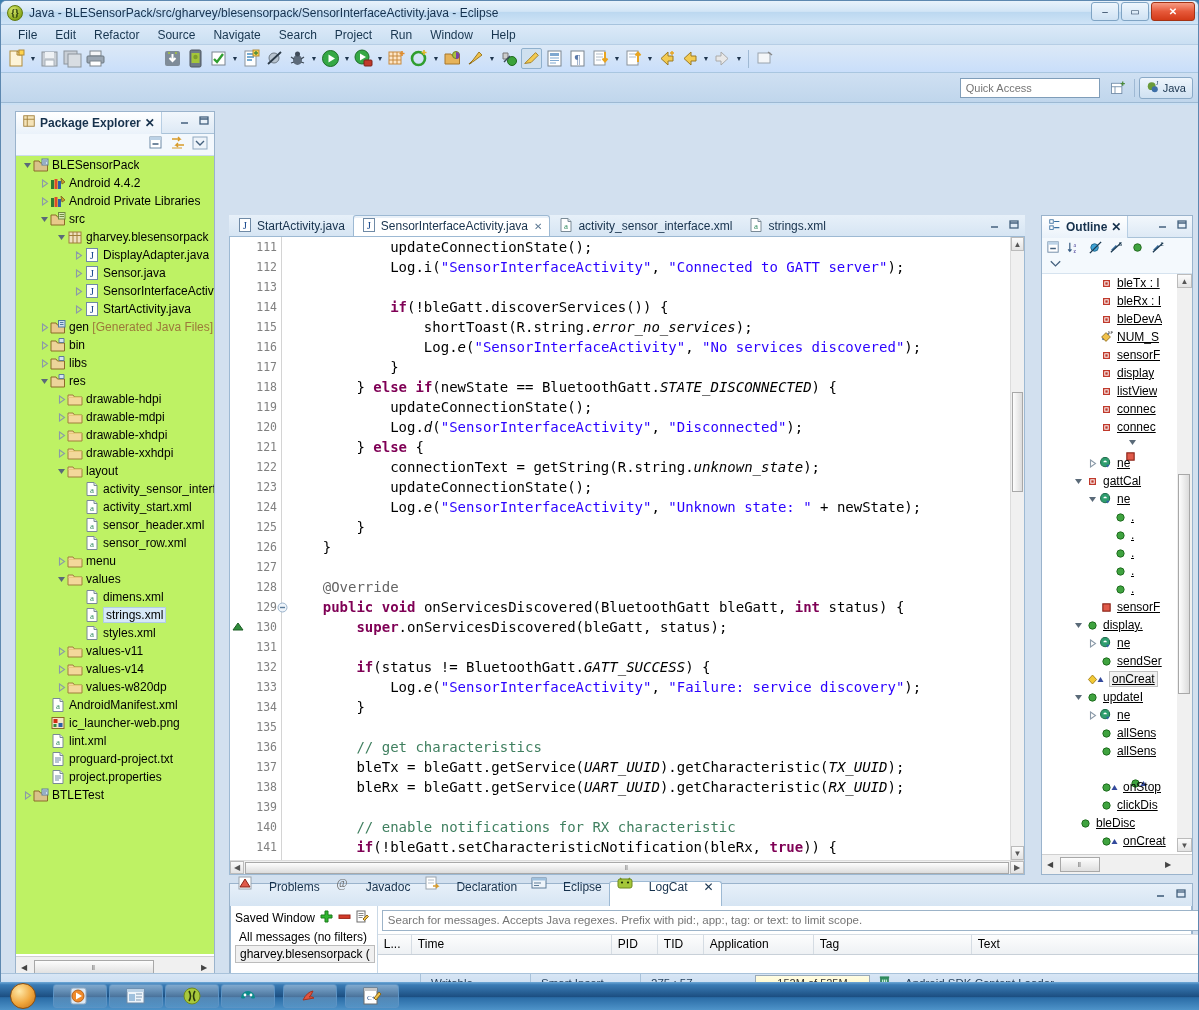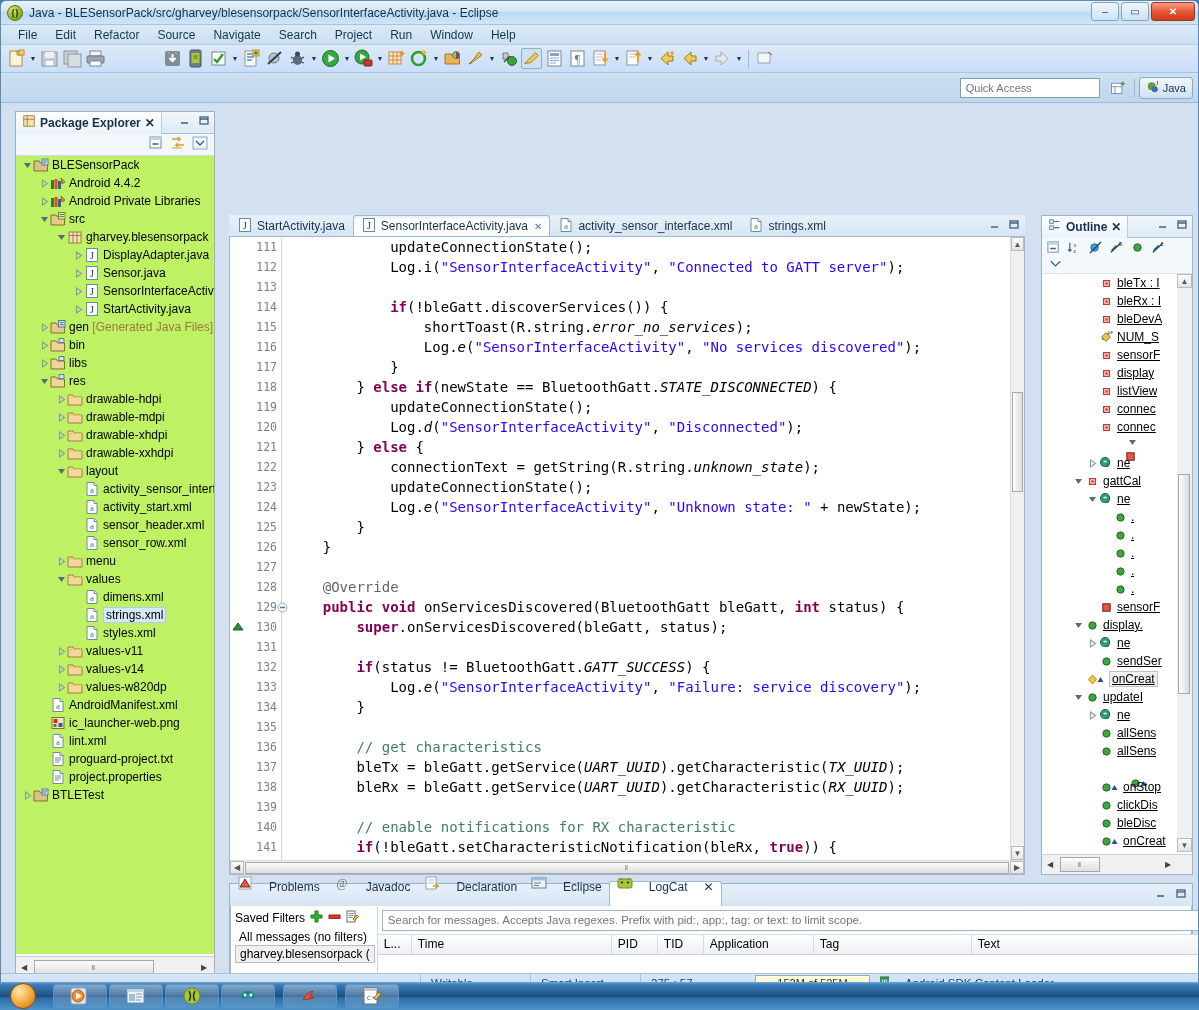--- a/index.html
+++ b/index.html
@@ -1562,21 +1562,21 @@
           </div>
           <div class="orow" style="padding-left: 44px;">
             <span class="otw"></span>
             <span class="oicon">
               <svg width="13" height="13" viewBox="0 0 16 16">
                 <circle cx="8" cy="8" r="4.5" fill="#3fa33f" stroke="#1f6b1f" stroke-width="1.2"></circle>
               </svg>
             </span>
             <span class="olabel">clickDis</span>
           </div>
-          <div class="orow" style="padding-left: 44px;">
+          <div class="orow" style="padding-left: 23px;">
             <span class="otw"></span>
             <span class="oicon">
               <svg width="13" height="13" viewBox="0 0 16 16">
                 <circle cx="8" cy="8" r="4.5" fill="#3fa33f" stroke="#1f6b1f" stroke-width="1.2"></circle>
               </svg>
             </span>
             <span class="olabel">bleDisc</span>
           </div>
           <div class="orow" style="padding-left: 44px;">
             <span class="otw"></span>
@@ -1655,21 +1655,21 @@
             <svg width="12" height="12" viewBox="0 0 12 12">
               <rect x="2" y="2" width="8" height="7" fill="none" stroke="#44617e" stroke-width="1.3"></rect>
               <path d="M2 4 h8" stroke="#44617e" stroke-width="1.3"></path>
             </svg>
           </span>
       </div>
       <div id="bp-body">
 
         <div id="filters-pane">
           <div id="filters-head">
-            <span>Saved Filters</span>
+            <span>Saved Window</span>
             <span><svg width="13" height="13" viewBox="0 0 13 13">
               <path d="M5 1 h3 v4 h4 v3 h-4 v4 h-3 v-4 h-4 v-3 h4z" fill="#2fb62f" stroke="#1b7a1b"></path>
                 </svg></span>
             <span><svg width="13" height="13" viewBox="0 0 13 13">
               <rect x="1" y="5" width="11" height="3.4" fill="#d43b2a" stroke="#9a2418"></rect>
                 </svg></span>
             <span><svg width="13" height="13" viewBox="0 0 13 13">
               <rect x="1" y="1" width="8" height="11" fill="#fff" stroke="#6d6d6d"></rect>
               <path d="M2.5 3.5 h5 M2.5 5.5 h5 M2.5 7.5 h4" stroke="#888"></path>
               <path d="M7 9 L11 5 L12.5 6.5 L8.5 10.5 z" fill="#f0c14b" stroke="#8d6a1c"></path>

